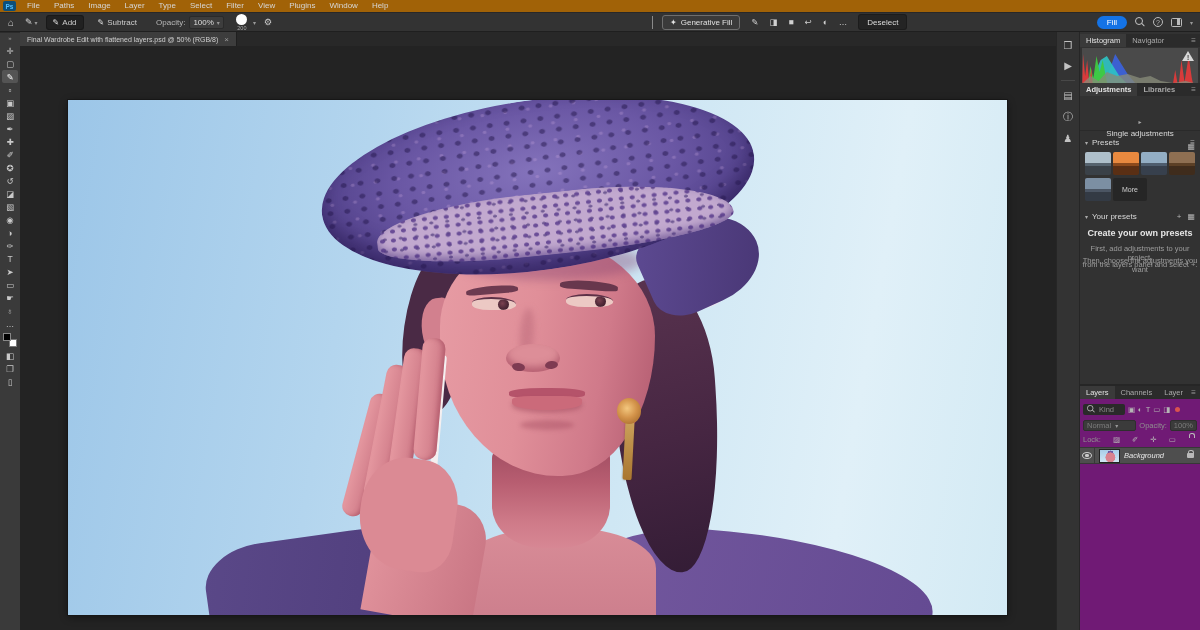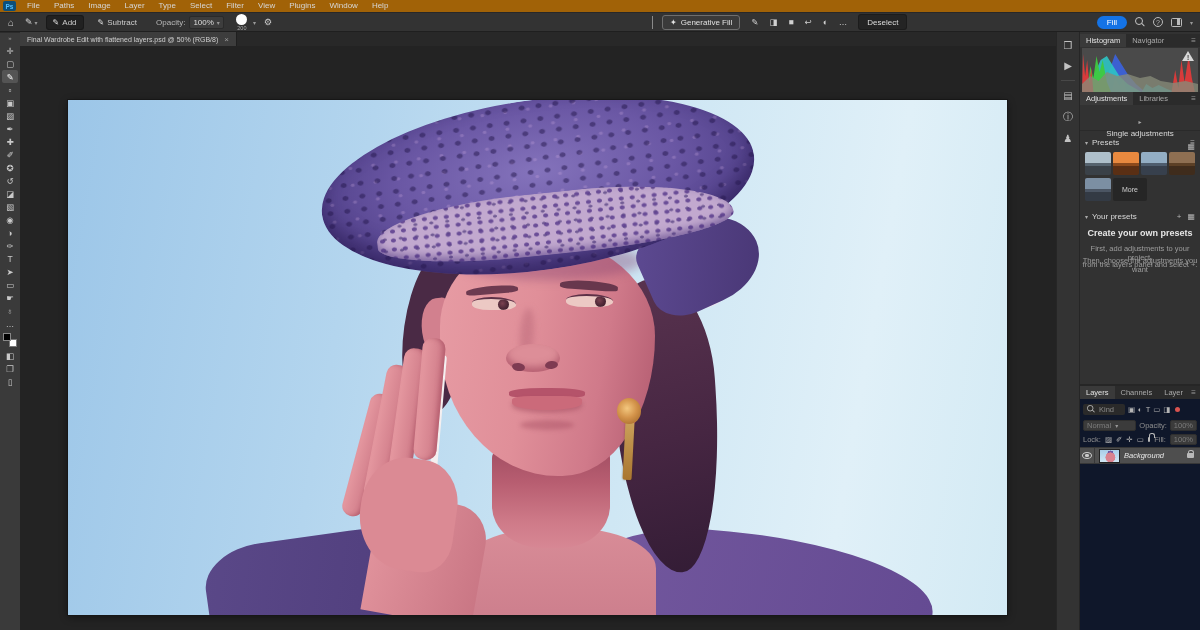--- a/index.html
+++ b/index.html
@@ -121,53 +121,53 @@
   
   .panels { position:absolute; right:0; top:32px; bottom:0; width:120px; background:#323232; font-size:8px; z-index:40; }
   .ptabs { display:flex; align-items:stretch; background:#2b2b2b; height:13px; font-size:7.5px; color:#a9a9a9; }
   .ptab { padding:0 6px; display:flex; align-items:center; }
   .ptab.on { background:#3a3a3a; color:#e2e2e2; }
   .pmenu { margin-left:auto; margin-right:4px; align-self:center; color:#9a9a9a; font-size:8px; }
   .histo { position:absolute; top:2px; left:0; right:0; }
   .plot { position:relative; margin:1px 2px; height:47px; background:#4a4a4a; }
   .plot svg { position:absolute; inset:0; width:100%; height:100%; }
   .warn { position:absolute; right:4px; top:3px; width:12px; height:10px; background:#d8d8d8; clip-path:polygon(50% 0,100% 100%,0 100%); display:flex; align-items:flex-end; justify-content:center; font-size:6.5px; color:#333; font-weight:bold; }
-  .adjtabs { position:absolute; top:60px; left:0; right:0; }
+  .adjtabs { position:absolute; top:51px; left:0; right:0;font-weight:bold; }
   .secrow { position:absolute; left:0; right:0; height:13px; display:flex; align-items:center; gap:4px; padding:0 5px; color:#d8d8d8; font-size:8px; }
   .secrow .car { font-size:6px; color:#aaa; }
   .secrow .rtic { margin-left:auto; color:#b5b5b5; font-size:8px; }
   .row-single { top:86px; border-bottom:1px solid #2a2a2a;flex-direction:column; }
   .row-presets { top:104px; }
   .row-your { top:178px; }
   .thumbrow { position:absolute; left:5px; display:flex; gap:2px; }
   .tr1 { top:120px; } .tr2 { top:146px; }
   .pthumb { width:26px; height:23px; border-radius:2px; }
   .pt1 { background:linear-gradient(180deg,#aebfca 0 46%,#56636e 46% 60%,#3a4148 60%); }
   .pt2 { background:linear-gradient(180deg,#e8893f 0 46%,#8c4a1c 46% 60%,#5a2f14 60%); }
   .pt3 { background:linear-gradient(180deg,#93aec4 0 46%,#4e5d6e 46% 60%,#37404d 60%); }
   .pt4 { background:linear-gradient(180deg,#8e6f52 0 46%,#5c4026 46% 60%,#3f2c1c 60%); }
   .pt5 { background:linear-gradient(180deg,#7c8fa3 0 46%,#4b5563 46% 60%,#333a44 60%); }
   .more-tile { width:34px; height:23px; background:#262626; border-radius:2px; color:#cfcfcf; font-size:7px; display:flex; align-items:center; justify-content:center; }
   .empty-title { position:absolute; top:196px; left:0; right:0; text-align:center; font-size:9px; font-weight:bold; color:#e6e6e6; }
   .empty-line { position:absolute; left:2px; right:2px; text-align:center; font-size:7.5px; color:#9d9d9d; }
   .el1 { top:212px; } .el2 { top:224px; } .el3 { top:228px; }
 
   
-  .layers { position:absolute; top:352px; left:0; right:0; bottom:0; background:#0f172a; border-top:2px solid #262626; }
+  .layers { position:absolute; top:352px; left:0; right:0; bottom:0; background:#701a75; border-top:2px solid #262626; }
   .lrow { position:absolute; left:0; right:0; display:flex; align-items:center; font-size:7.5px; color:#909090; }
   .lsearch { top:16px; height:14px; padding:0 3px; gap:3px; }
   .searchbox { display:flex; align-items:center; gap:3px; background:#2a2a2a; border-radius:2px; height:11px; padding:0 3px; width:42px; color:#8b8b8b; }
   .sb-mag { transform:scale(.8); }
   .lfic { font-size:7.5px; color:#b5b5b5; }
   .fdot { width:5px; height:5px; border-radius:50%; background:#d9534f; margin-left:2px; }
   .lblend { top:33px; height:12px; padding:0 3px; gap:3px; }
   .dd { background:#3b3b3b; border:1px solid #2e2e2e; border-radius:2px; height:11px; display:flex; align-items:center; gap:4px; padding:0 3px; color:#7d7d7d; }
   .dd-blend { width:56px; }
   .dimfield { background:#3b3b3b; border:1px solid #2e2e2e; border-radius:2px; height:11px; display:flex; align-items:center; padding:0 3px; color:#7d7d7d; }
-  .llock { top:47px; height:12px; padding:0 3px; gap:4px; }
+  .llock { top:47px; height:12px; padding:0 3px; gap:12px; }
   .lockicon { position:relative; width:7px; height:5px; background:#b9b9b9; border-radius:1px; display:inline-block; }
   .lockicon::before { content:""; position:absolute; top:-3.5px; left:1px; width:4px; height:3.5px; border:1px solid #b9b9b9; border-bottom:none; border-radius:2.5px 2.5px 0 0; }
   .llayer { top:61px; height:17px; background:#4e4e4e; border-top:1px solid #373737; border-bottom:1px solid #373737; }
   .eyegut { width:15px; height:100%; border-right:1px solid #383838; display:flex; align-items:center; justify-content:center; }
   .eyeic { position:relative; width:10px; height:7px; border:1px solid #ccc; border-radius:50%; }
   .eyeic::after { content:""; position:absolute; inset:1.2px 2.4px; background:#ccc; border-radius:50%; }
   .lthumb { width:21px; height:14px; margin:0 4px; border:1px solid #222;
       background-image:radial-gradient(circle at 55% 62%, #d9828f 0 38%, transparent 40%),
                        radial-gradient(circle at 55% 30%, #6b58a5 0 22%, transparent 24%),
                        linear-gradient(180deg,#a9cee9,#cfe6f4); }

